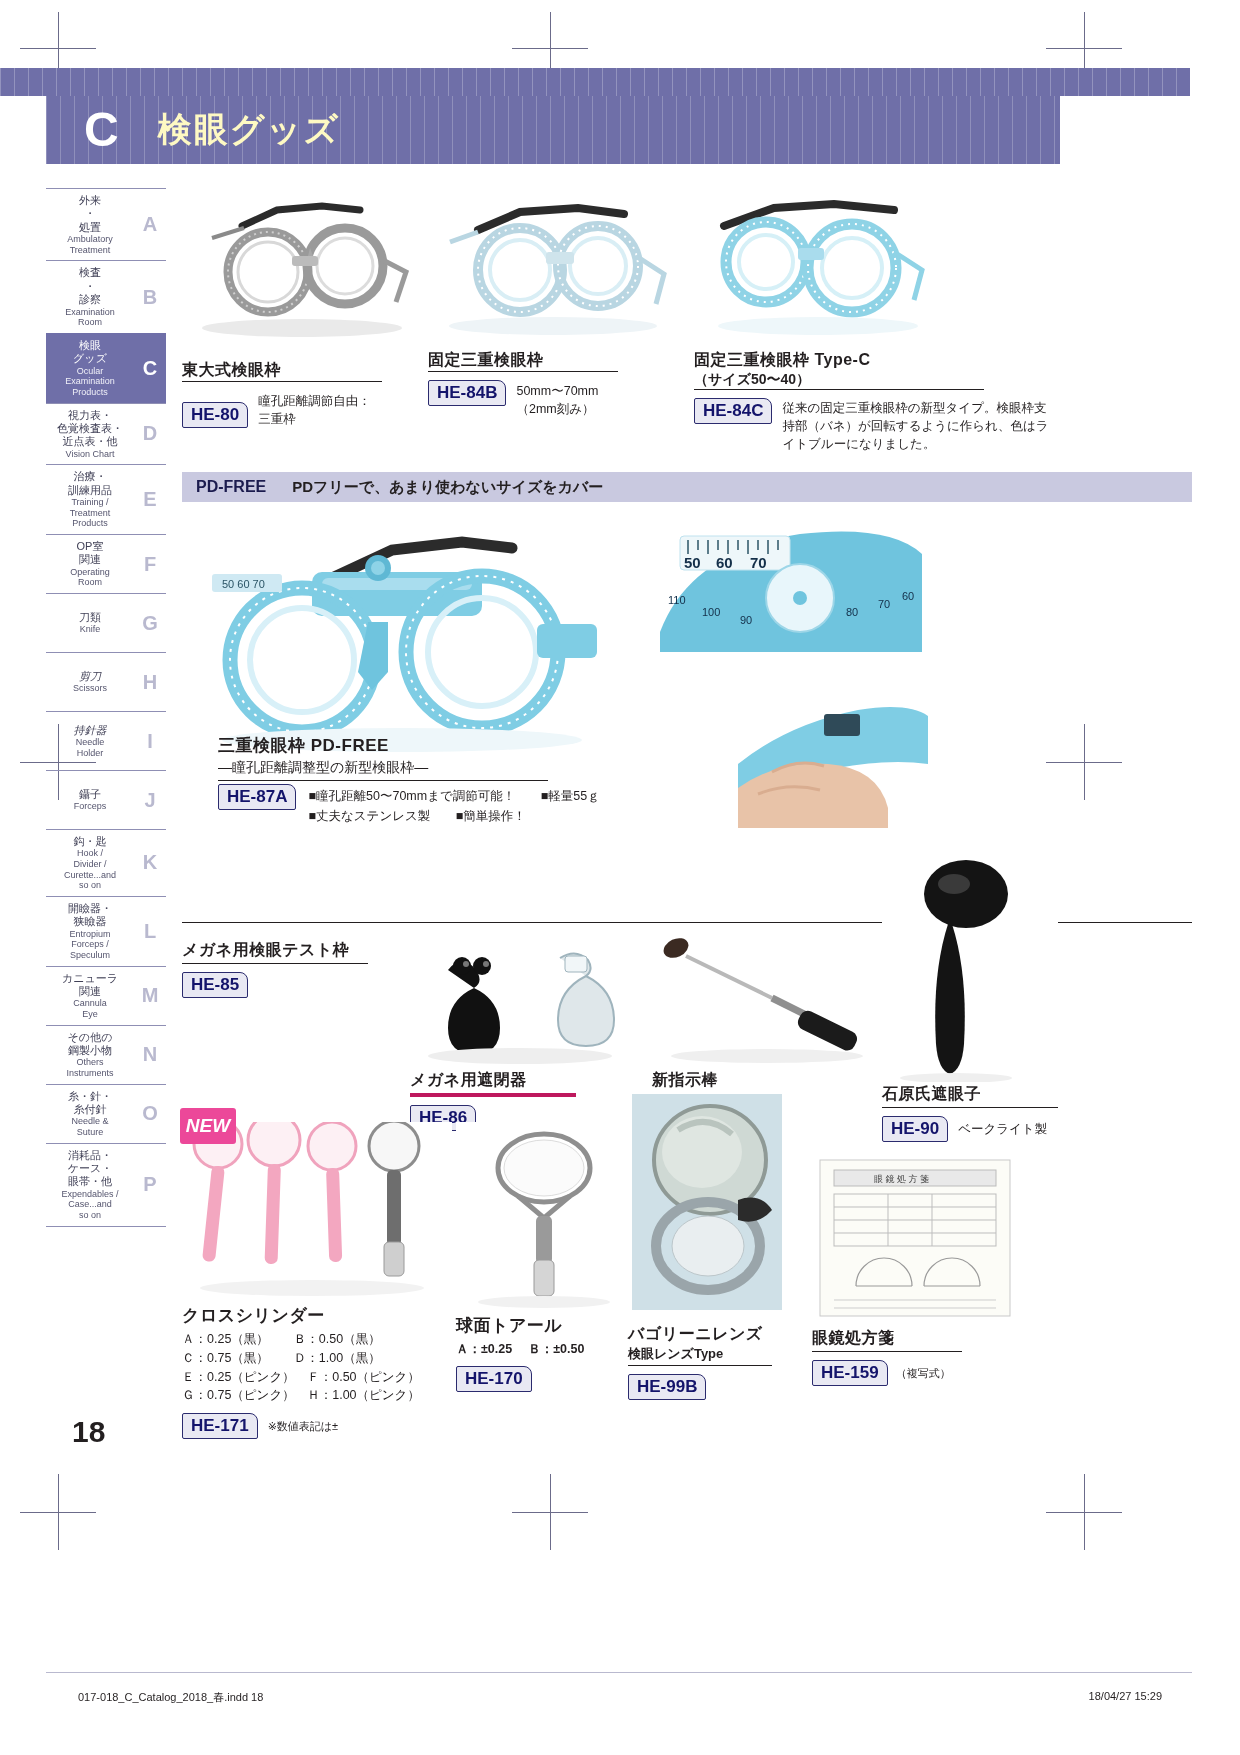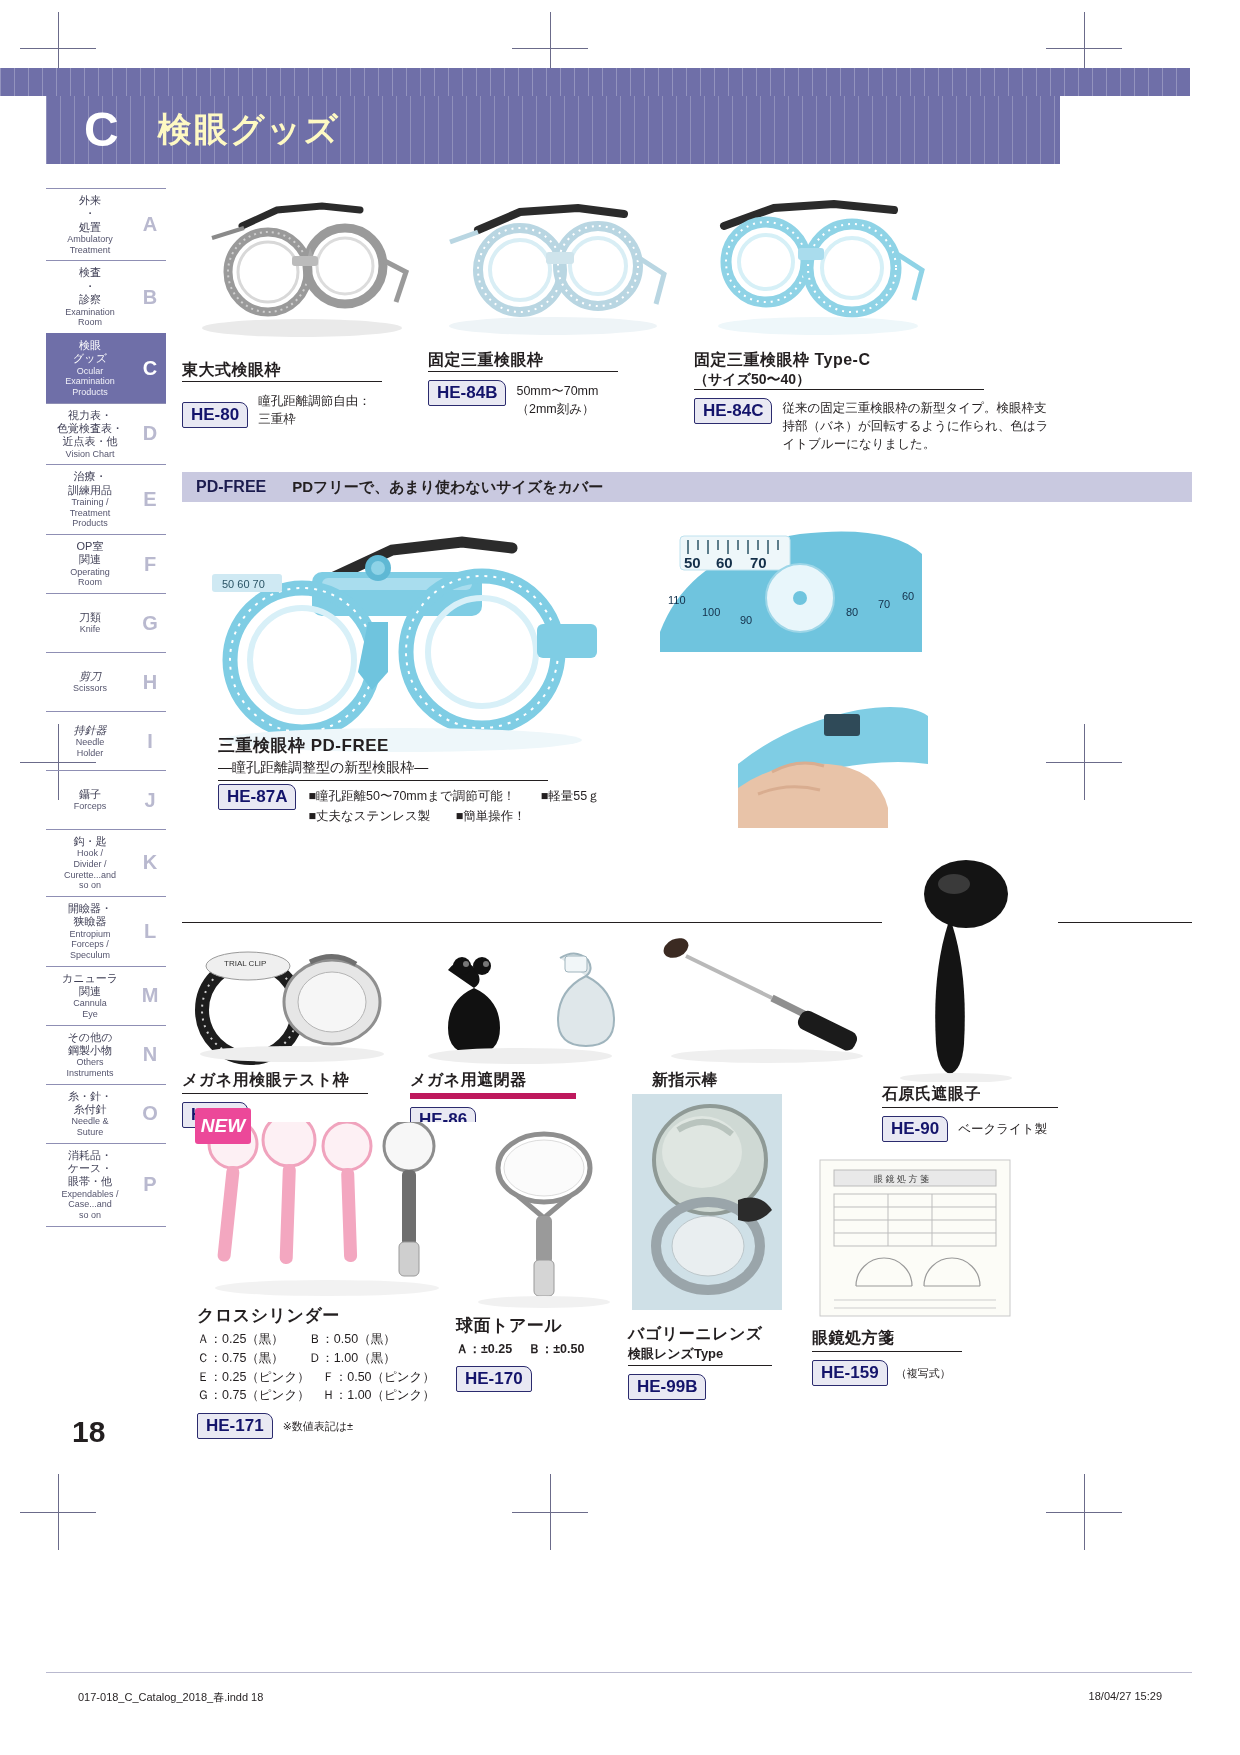--- a/index.html
+++ b/index.html
@@ -433,33 +433,20 @@
         </div>
       </div>
     </div>
   </div>
 
   <div class="hr-line" style="left:182px;top:922px;width:1010px;"></div>
 
   <div style="position:absolute;left:182px;top:936px;width:1010px;">
 
     <div style="position:absolute;left:0;top:0;">
-      <div class="ph">
-        <svg width="220" height="130" viewBox="0 0 220 130">
-          <rect width="220" height="130" fill="#ffffff"></rect>
-          <circle cx="68" cy="74" r="48" fill="none" stroke="#1d1d1d" stroke-width="14"></circle>
-          <circle cx="68" cy="74" r="48" fill="none" stroke="#cfcfcf" stroke-width="2" stroke-dasharray="2 5"></circle>
-          <ellipse cx="66" cy="30" rx="42" ry="14" fill="#efefef" stroke="#9a9a9a"></ellipse>
-          <text x="42" y="30" font-size="8" fill="#333" font-family="Liberation Sans, sans-serif">TRIAL CLIP</text>
-          <ellipse cx="150" cy="66" rx="48" ry="42" fill="#e6e6e6" stroke="#8f8f8f" stroke-width="3"></ellipse>
-          <ellipse cx="150" cy="66" rx="34" ry="30" fill="#f6f6f6" stroke="#b5b5b5"></ellipse>
-          <path d="M128 26 q24 -12 46 2" stroke="#6f6f6f" stroke-width="5" fill="none"></path>
-          <ellipse cx="110" cy="118" rx="92" ry="8" fill="#eeeeee"></ellipse>
-        </svg>
-      </div>
       <div style="margin-top:4px;width:186px;border-bottom:1px solid #231f20;padding-bottom:2px;">
         <div class="cap-ttl">メガネ用検眼テスト枠</div>
       </div>
       <div style="margin-top:8px;">
         <span class="code">HE-85</span>
       </div>
     </div>
 
     <div style="position:absolute;left:228px;top:0;">
       <div class="ph">
@@ -468,21 +455,21 @@
           <path d="M38 34 q14 -18 28 0 q8 12 -2 18 q26 12 26 40 q0 26 -26 26 q-26 0 -26 -26 q0 -28 26 -40" fill="#111"></path>
           <circle cx="52" cy="30" r="9" fill="#111"></circle>
           <circle cx="72" cy="30" r="9" fill="#111"></circle>
           <circle cx="56" cy="28" r="3" fill="#777"></circle>
           <circle cx="76" cy="28" r="3" fill="#777"></circle>
           <path d="M150 22 q16 -10 28 2 q6 10 -2 16 q28 14 28 44 q0 26 -28 26 q-28 0 -28 -26 q0 -30 28 -44" fill="#dfe7ea" stroke="#9fb4bd" stroke-width="2"></path>
           <rect x="155" y="20" width="22" height="16" rx="3" fill="#f1f6f8" stroke="#9fb4bd"></rect>
           <ellipse cx="110" cy="120" rx="92" ry="8" fill="#eeeeee"></ellipse>
         </svg>
       </div>
-      <div style="margin-top:4px;width:166px;border-bottom:6px solid #be185d;padding-bottom:2px;">
+      <div style="margin-top:4px;width:166px;border-bottom:4px solid #be185d;padding-bottom:2px;">
         <div class="cap-ttl">メガネ用遮閉器</div>
       </div>
       <div style="margin-top:8px;">
         <span class="code">HE-86</span>
       </div>
     </div>
 
     <div style="position:absolute;left:470px;top:0;">
       <div class="ph">
         <svg width="230" height="130" viewBox="0 0 230 130">
@@ -517,21 +504,21 @@
       </div>
       <div style="margin-top:8px;display:flex;align-items:center;gap:10px;">
         <span class="code">HE-90</span>
         <span class="desc">ベークライト製</span>
       </div>
     </div>
   </div>
 
   <div style="position:absolute;left:182px;top:1232px;width:1010px;">
 
-    <div style="position:absolute;left:0;top:-110px;margin-left:15px;">
+    <div style="position:absolute;left:0;top:-110px;">
       <div class="ph">
         <svg width="270" height="180" viewBox="0 0 270 180">
           <rect width="270" height="180" fill="#ffffff"></rect>
           <g>
             <circle cx="36" cy="22" r="24" fill="#fdf0f4" stroke="#f0a3bd" stroke-width="3"></circle>
             <rect x="30" y="44" width="13" height="96" rx="6" fill="#f3a7c0" transform="rotate(6 36 44)"></rect>
             <circle cx="92" cy="18" r="26" fill="#fdf0f4" stroke="#f0a3bd" stroke-width="3"></circle>
             <rect x="86" y="42" width="13" height="100" rx="6" fill="#f3a7c0" transform="rotate(2 92 42)"></rect>
             <circle cx="150" cy="24" r="24" fill="#fdf0f4" stroke="#f0a3bd" stroke-width="3"></circle>
             <rect x="144" y="46" width="13" height="94" rx="6" fill="#f3a7c0" transform="rotate(-2 150 46)"></rect>

